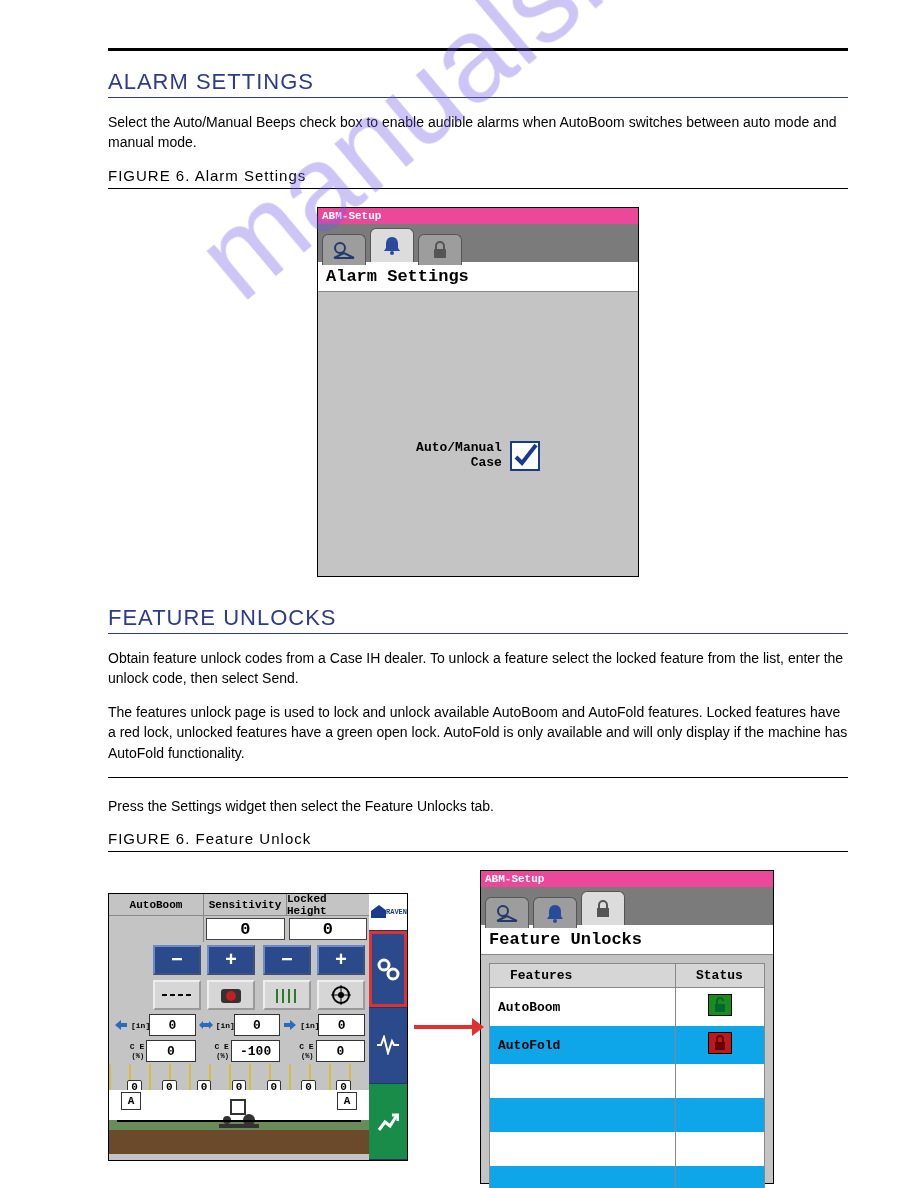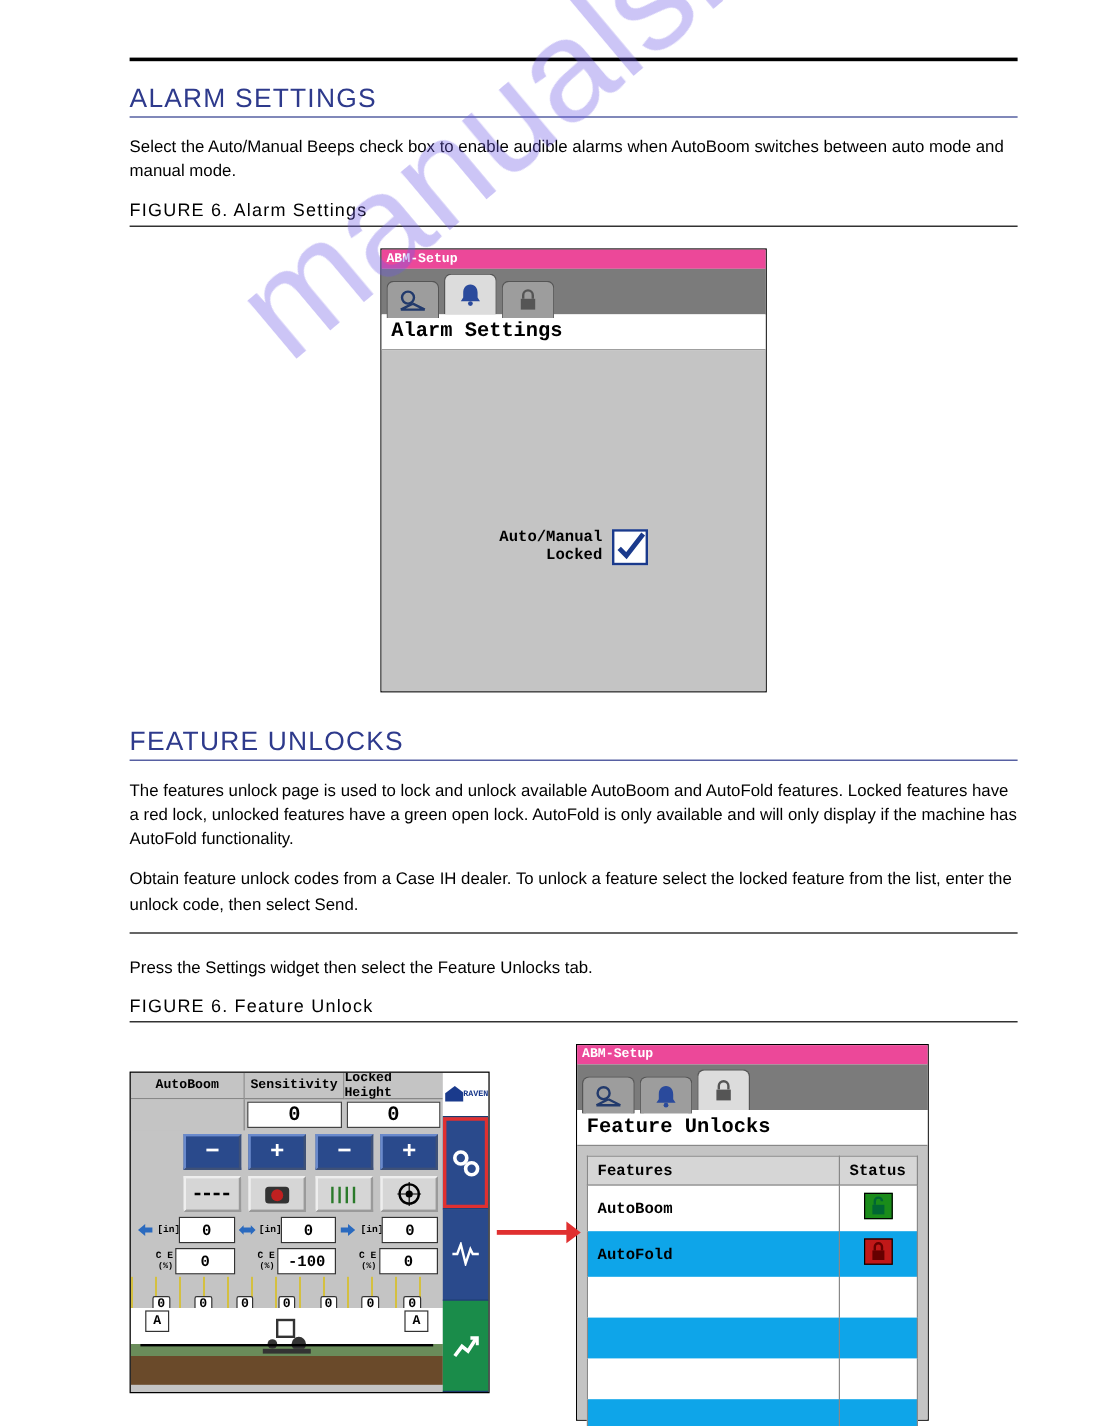--- a/index.html
+++ b/index.html
@@ -143,21 +143,21 @@
     width: 100%;
     border-collapse: collapse;
     background: #fff;
     font-family: "Courier New", monospace;
   }
   .feature-table th {
     background: #d6d6d6;
     font-size: 13px;
     font-weight: bold;
     text-align: left;
-    padding: 4px 8px;
+    padding: 4px 20px;
     border: 1px solid #888;
   }
   .feature-table td {
     font-size: 13px;
     font-weight: bold;
     padding: 6px 8px;
     border-left: 1px solid #888;
     border-right: 1px solid #888;
     height: 22px;
   }
@@ -290,36 +290,36 @@
               <rect x="4" y="9" width="12" height="9" fill="#555"></rect>
               <path d="M6 9 L6 6 A4 4 0 0 1 14 6 L14 9" fill="none" stroke="#555" stroke-width="2"></path>
             </svg>
         </div>
       </div>
       <div class="abm-page-title">Alarm Settings</div>
       <div class="abm-content">
         <div class="checkbox-line">
           <div class="checkbox-label">
             <span>Auto/Manual</span><br>
-            <span>Locked</span>
+            <span>Case</span>
           </div>
           <div class="checkbox-box">
             <svg width="26" height="26" viewBox="0 0 26 26">
                 <path d="M4 14 L10 20 L24 2" fill="none" stroke="#1a3a8c" stroke-width="4"></path>
               </svg>
           </div>
         </div>
       </div>
     </div>
   </div>
 
   <div class="sect-head">FEATURE UNLOCKS</div>
   <div class="sect-rule"></div>
+  <div class="body-text">Obtain feature unlock codes from a Case IH dealer. To unlock a feature select the locked feature from the list, enter the unlock code, then select Send.</div>
   <div class="body-text">The features unlock page is used to lock and unlock available AutoBoom and AutoFold features. Locked features have a red lock, unlocked features have a green open lock. AutoFold is only available and will only display if the machine has AutoFold functionality.</div>
-  <div class="body-text">Obtain feature unlock codes from a Case IH dealer. To unlock a feature select the locked feature from the list, enter the unlock code, then select Send.</div>
 
   <div class="thin-rule"></div>
   <div class="body-text">Press the Settings widget then select the Feature Unlocks tab.</div>
 
   <div class="sub-head">FIGURE 6. Feature Unlock</div>
   <div class="thin-rule"></div>
 
   <div class="fig-wrap-left">
 
     <div class="main-window">

